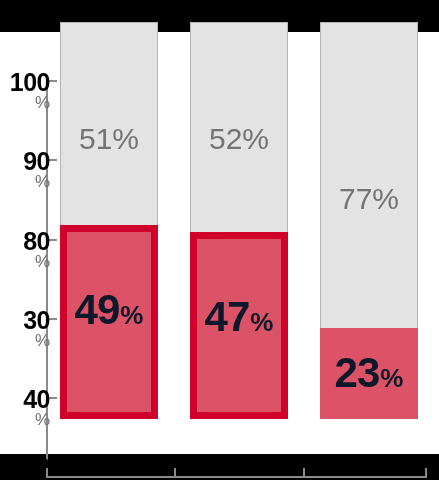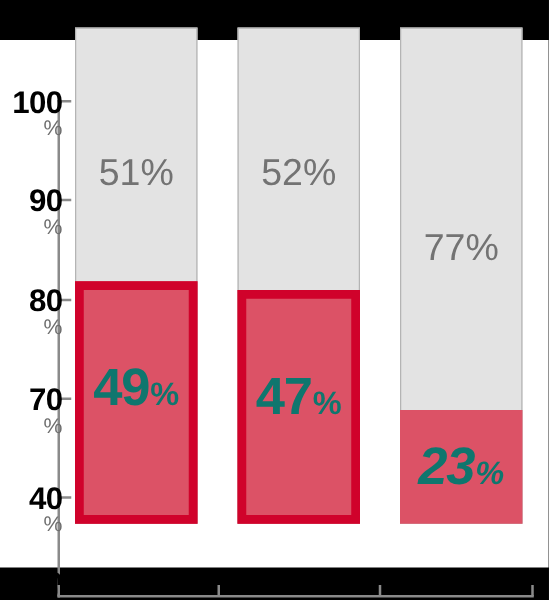--- a/index.html
+++ b/index.html
@@ -128,21 +128,21 @@
     font-weight: normal;
     color: #737373;
     letter-spacing: 0px;
   }
 
   .label-value {
     position: absolute;
     left: 0;
     width: 100%;
     text-align: center;
-    color: #0f766e;
+    color: #0f172a;
     white-space: nowrap;
   }
   .label-value .big {
     font-size: 42px;
     font-weight: bold;
     letter-spacing: -1px;
   }
   .label-value .small {
     font-size: 26px;
     font-weight: bold;
@@ -173,21 +173,21 @@
       <span class="num">90</span>
       <span class="pct">%</span>
     </div>
 
     <div class="y-tick-label" style="top:197px;">
       <span class="num">80</span>
       <span class="pct">%</span>
     </div>
 
     <div class="y-tick-label" style="top:276px;">
-      <span class="num">70</span>
+      <span class="num">30</span>
       <span class="pct">%</span>
     </div>
 
     <div class="y-tick-label" style="top:355px;">
       <span class="num">40</span>
       <span class="pct">%</span>
     </div>
 
     <div class="y-tick-label" style="top:400px;">
       <span class="num" style="margin-top:23px;">0</span>
@@ -214,19 +214,19 @@
       <div class="bar-value highlighted" style="height:186.6px;"></div>
       <div class="label-value" style="bottom:78px;text-align:center;">
         <span class="big">47</span><span class="small">%</span>
       </div>
     </div>
 
     <div class="bar-group" style="left:320px;margin-top:42px;">
       <div class="bar-total"></div>
       <div class="label-total" style="top:160px;">77%</div>
       <div class="bar-value" style="height:91.3px;"></div>
-      <div class="label-value" style="bottom:22px;font-style:italic;">
+      <div class="label-value" style="bottom:22px;">
         <span class="big">23</span><span class="small">%</span>
       </div>
     </div>
 
   </div>
 </div>
 
 </body></html>

